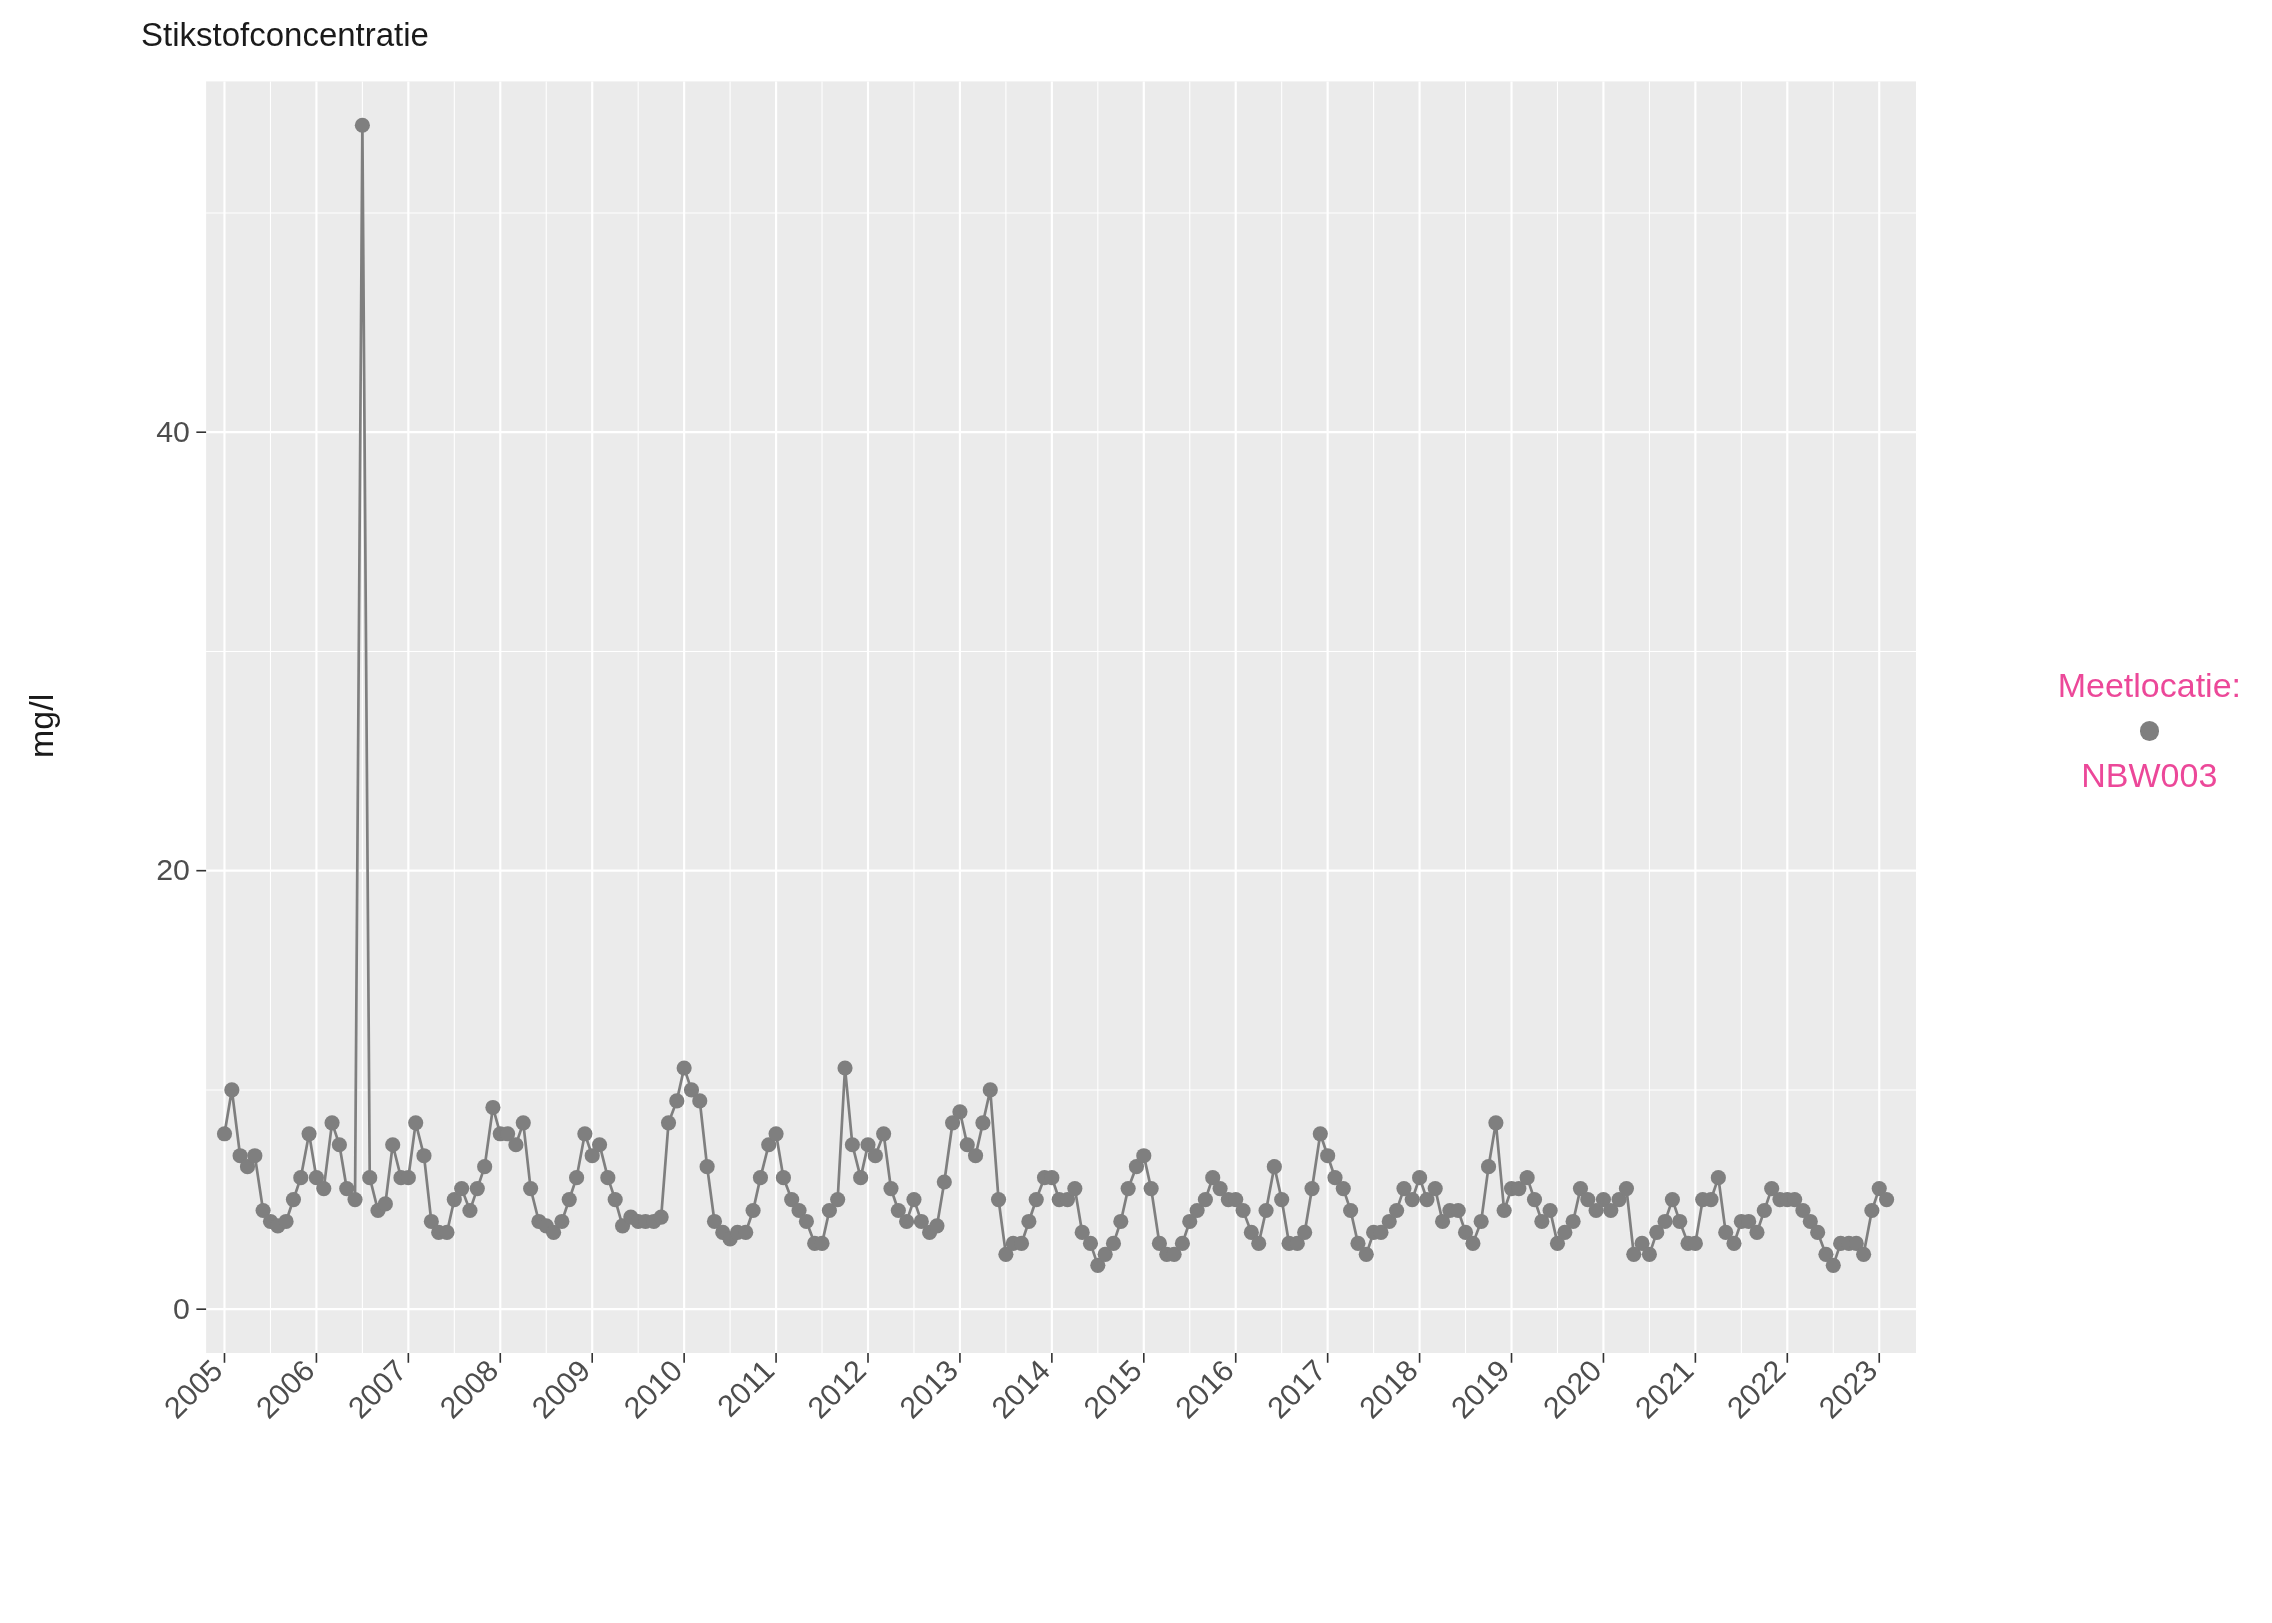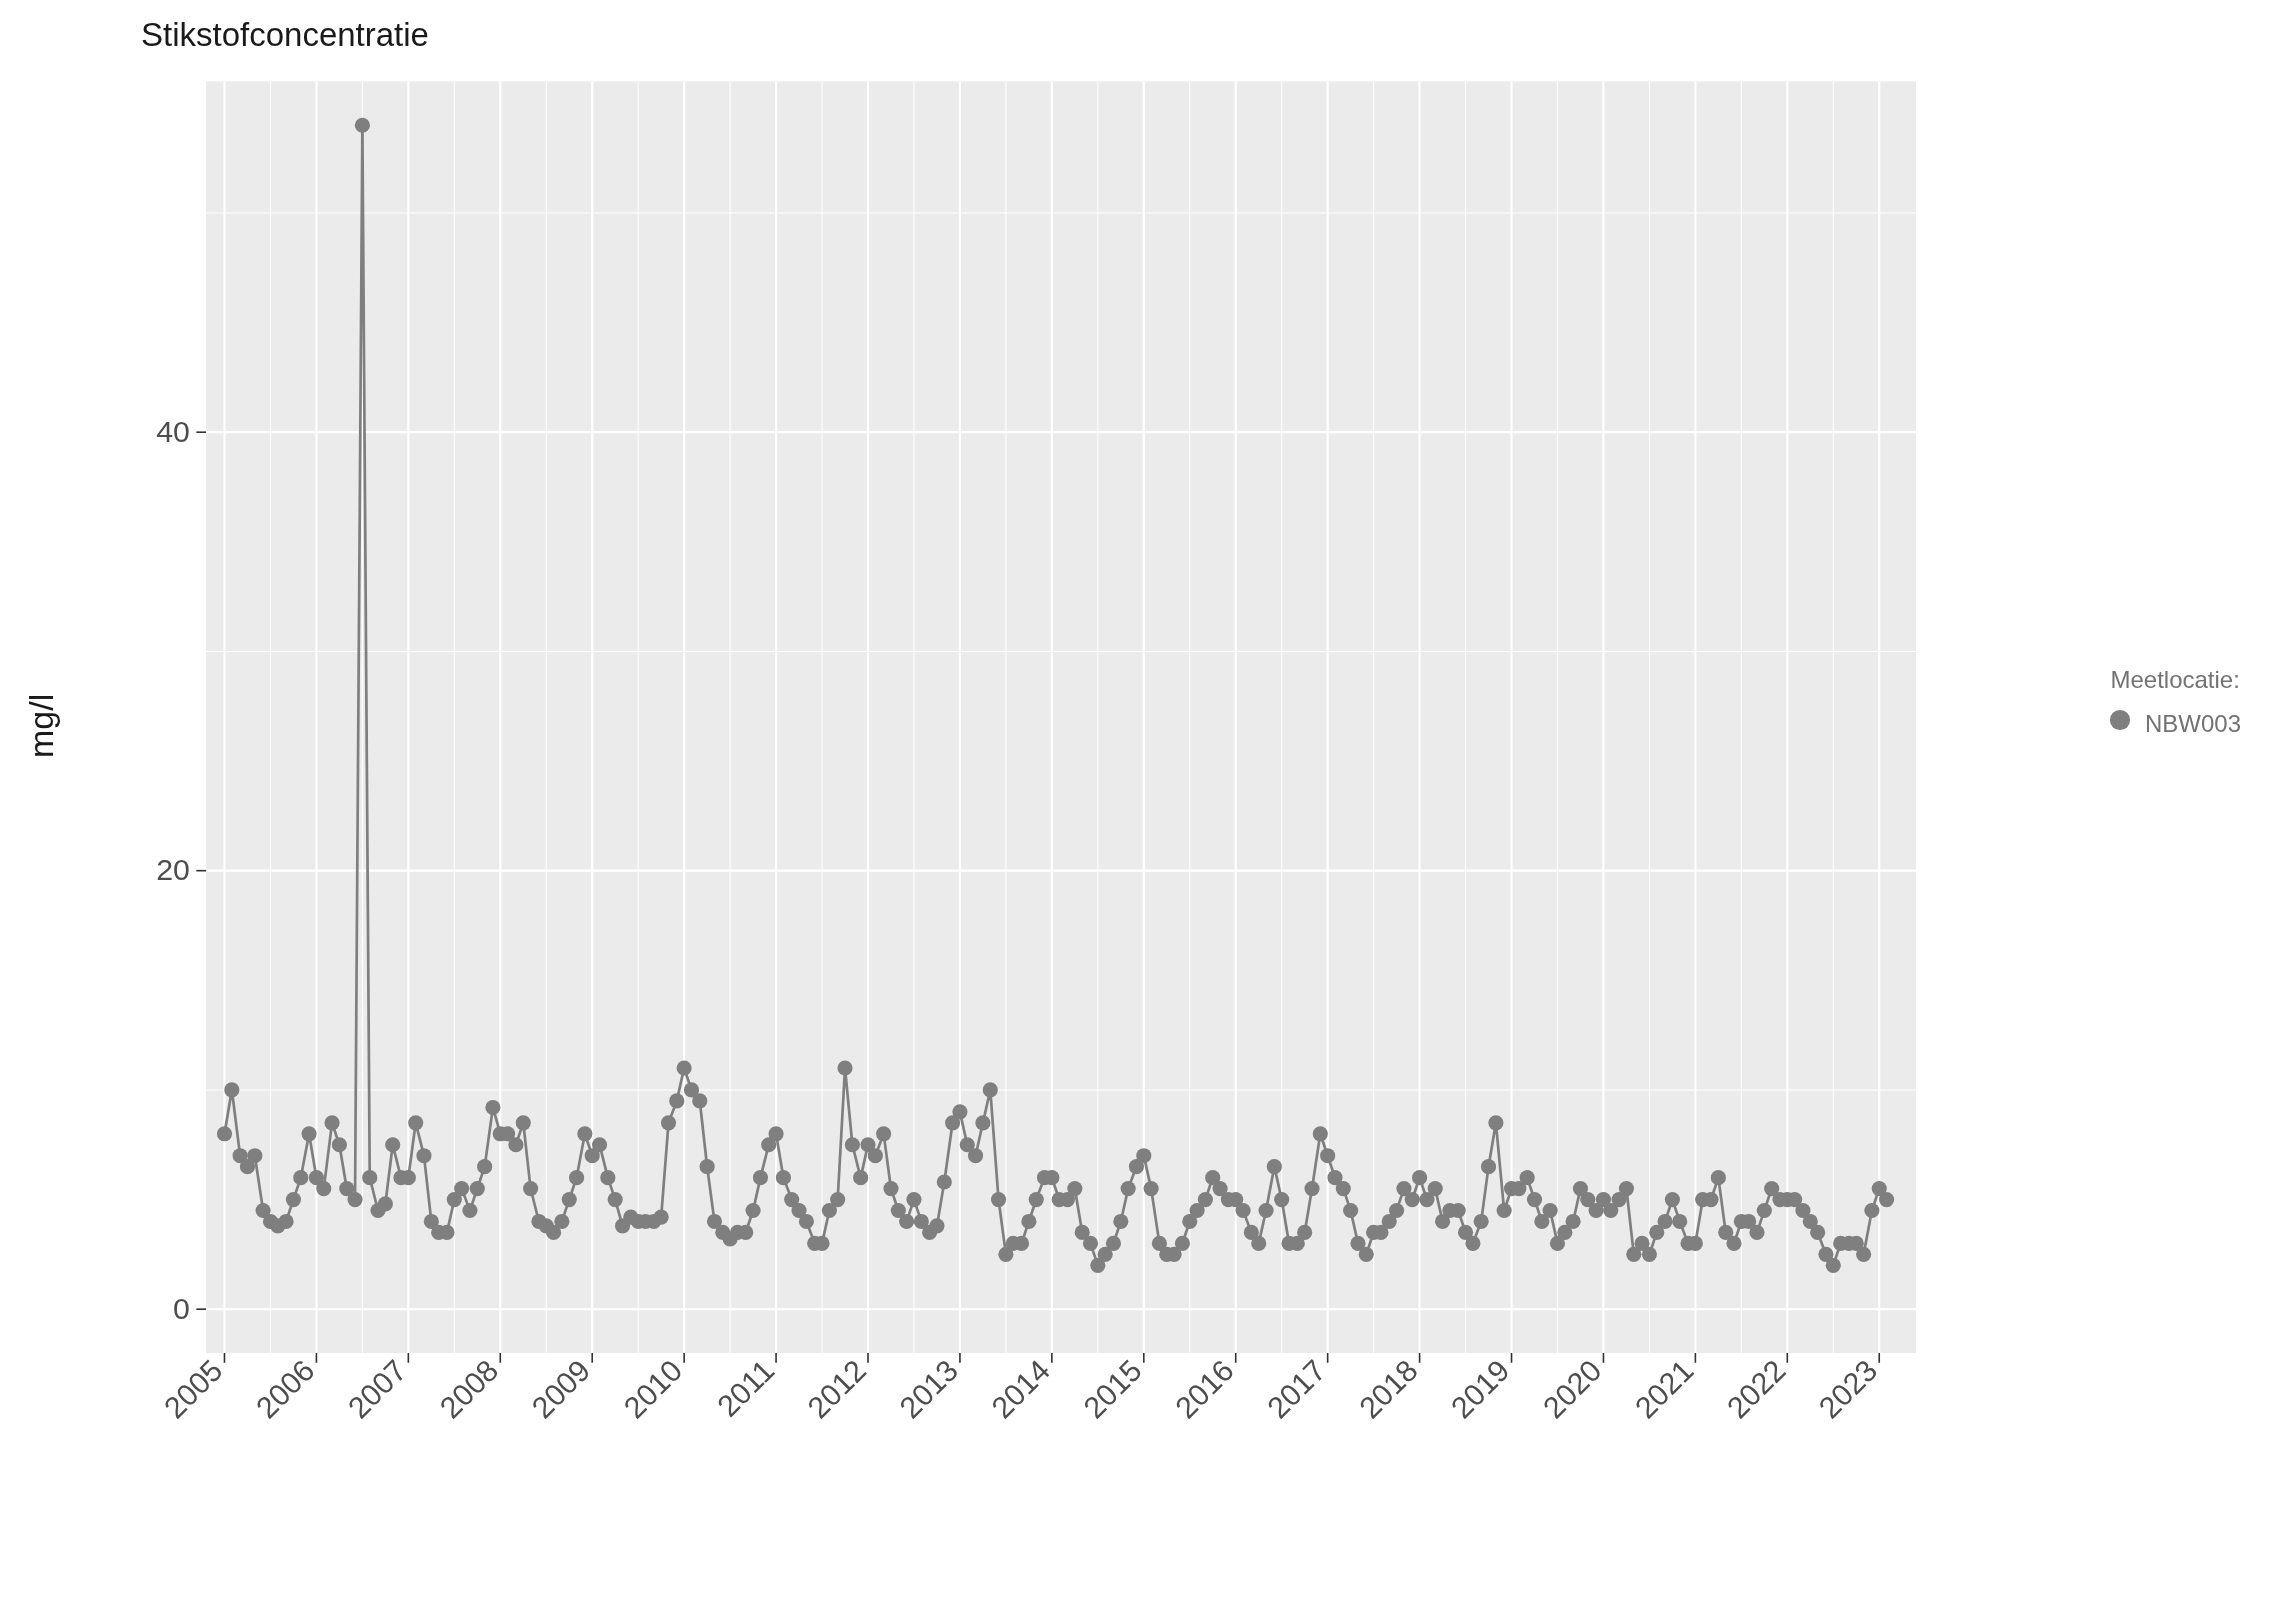--- a/index.html
+++ b/index.html
@@ -29,30 +29,31 @@
     top: 758px;
     font-size: 34px;
     color: #1a1a1a;
     transform: rotate(-90deg);
     transform-origin: left top;
   }
   .legend {
     position: absolute;
     right: 32px;
     top: 666px;
-    font-size: 24px;
-    color: #737373;
+    font-size: 34px;
+    color: #ec4899;
   }
   .legend .legend-title {
     margin-bottom: 16px;
   }
   .legend .legend-item {
     display: flex;
-    align-items: flex-start;
+    align-items: center;
     gap: 15px;
+    flex-direction: column;
   }
   .legend .swatch {
     width: 19.5px;
     height: 19.5px;
     border-radius: 50%;
     background: #7f7f7f;
     display: inline-block;
   }
   .plot {
     position: absolute;

